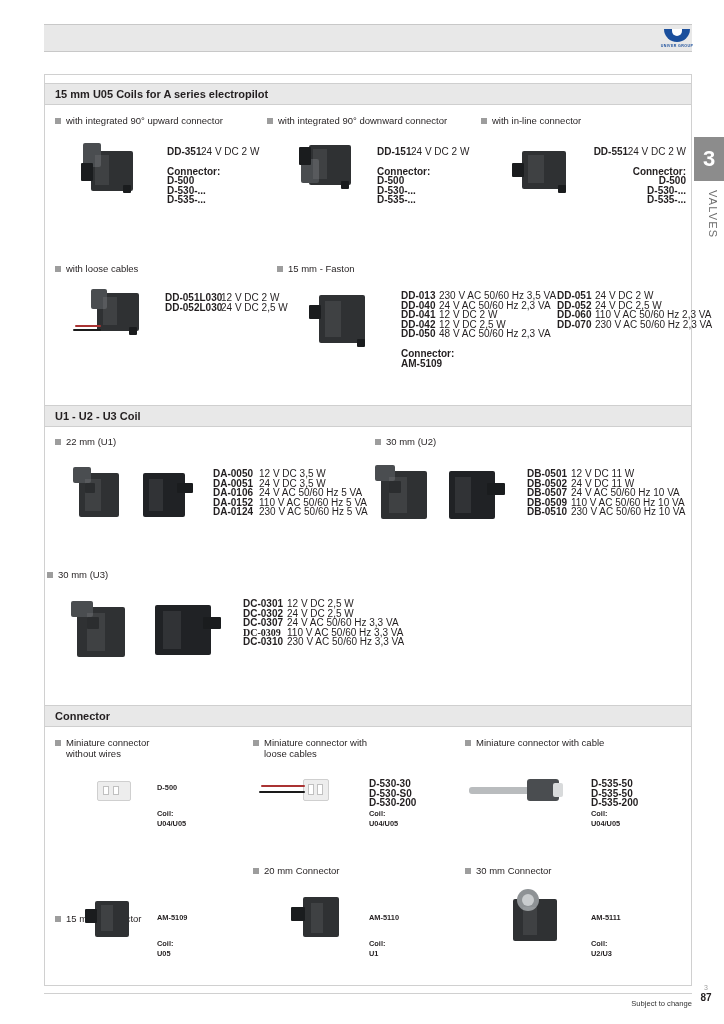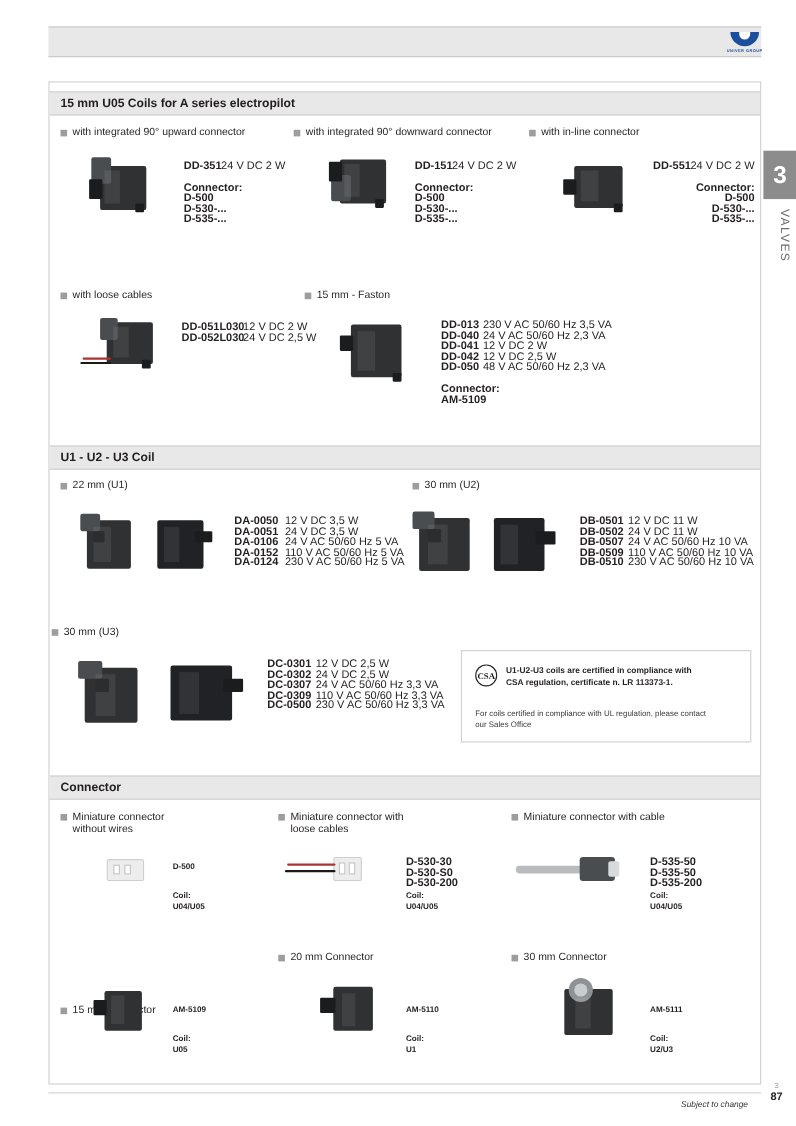--- a/index.html
+++ b/index.html
@@ -115,21 +115,21 @@
     position:absolute; width:20px; height:20px; border:1.6px solid #231f20;
     border-radius:50%; display:flex; align-items:center; justify-content:center;
     font-size:8px; font-weight:bold; font-family:"Liberation Serif", serif;
   }
 
   
   .footer-line {
     position:absolute; left:44px; top:993px; width:648px; height:1px; background:#d0d0d0;
   }
   .footer-sub {
-    position:absolute; right:44px; top:999px; font-size:7.6px; color:#333;font-style:italic;
+    position:absolute; right:32px; top:999px; font-size:7.6px; color:#333;
   }
   .footer-num {
     position:absolute; right:10px; top:984px; font-size:7px; color:#9d9d9d; text-align:center; width:16px;
   }
   .footer-page {
     position:absolute; right:10px; top:992px; font-size:10px; font-weight:bold; text-align:center; width:16px;
   }
 </style>
 </head>
 <body>
@@ -228,20 +228,26 @@
     <div class="codes" style="left:356px; top:216px; width:150px;">
       <div class="rowline"><span class="code" style="width:38px;">DD-013</span><span class="desc">230 V AC 50/60 Hz 3,5 VA</span></div>
       <div class="rowline"><span class="code" style="width:38px;">DD-040</span><span class="desc">24 V AC 50/60 Hz 2,3 VA</span></div>
       <div class="rowline"><span class="code" style="width:38px;">DD-041</span><span class="desc">12 V DC 2 W</span></div>
       <div class="rowline"><span class="code" style="width:38px;">DD-042</span><span class="desc">12 V DC 2,5 W</span></div>
       <div class="rowline"><span class="code" style="width:38px;">DD-050</span><span class="desc">48 V AC 50/60 Hz 2,3 VA</span></div>
       <div style="height:10px;"></div>
       <div class="bold">Connector:</div>
       <div class="bold">AM-5109</div>
     </div>
+    <div class="codes" style="left:512px; top:216px; width:140px;">
+      <div class="rowline"><span class="code" style="width:38px;">DD-051</span><span class="desc">24 V DC 2 W</span></div>
+      <div class="rowline"><span class="code" style="width:38px;">DD-052</span><span class="desc">24 V DC 2,5 W</span></div>
+      <div class="rowline"><span class="code" style="width:38px;">DD-060</span><span class="desc">110 V AC 50/60 Hz 2,3 VA</span></div>
+      <div class="rowline"><span class="code" style="width:38px;">DD-070</span><span class="desc">230 V AC 50/60 Hz 2,3 VA</span></div>
+    </div>
 
     <div class="section-bar" style="top:330px;"></div>
     <div class="section-title" style="left:10px; top:335px;">U1 - U2 - U3 Coil</div>
 
     <div class="sub-head" style="left:10px; top:361px;">22 mm (U1)</div>
     <div class="sub-head" style="left:330px; top:361px;">30 mm (U2)</div>
 
     <div class="coil" style="left:18px; top:390px; width:70px; height:60px;">
       <div class="body" style="left:16px; top:8px; width:40px; height:44px;"></div>
       <div class="body light" style="left:10px; top:2px; width:18px; height:16px;"></div>
@@ -290,31 +296,24 @@
     </div>
     <div class="coil" style="left:100px; top:518px; width:86px; height:72px;">
       <div class="body dark" style="left:10px; top:12px; width:56px; height:50px;"></div>
       <div class="nub" style="left:58px; top:24px; width:18px; height:12px;"></div>
       <div class="shade" style="left:18px; top:18px; width:18px; height:38px;"></div>
     </div>
     <div class="codes" style="left:198px; top:524px; width:170px;">
       <div class="rowline"><span class="code" style="width:44px;">DC-0301</span><span class="desc">12 V DC 2,5 W</span></div>
       <div class="rowline"><span class="code" style="width:44px;">DC-0302</span><span class="desc">24 V DC 2,5 W</span></div>
       <div class="rowline"><span class="code" style="width:44px;">DC-0307</span><span class="desc">24 V AC 50/60 Hz 3,3 VA</span></div>
-      <div class="rowline"><span class="code" style="width:44px;">DC-0309</span><span class="desc">110 V AC 50/60 Hz 3,3 VA</span></div>
-      <div class="rowline"><span class="code" style="width:44px;">DC-0500</span><span class="desc">230 V AC 50/60 Hz 3,3 VA</span></div>
-    </div>
-
-    <div class="cert-box" style="left:374px; top:516px; width:264px; height:84px;">
-      <div class="csa" style="left:12px; top:12px;">CSA</div>
-      <div class="cert-text" style="left:40px; top:13px;">U1-U2-U3 coils are certified in compliance with</div>
-      <div class="cert-text" style="left:40px; top:24px;">CSA regulation, certificate n. LR 113373-1.</div>
-      <div class="cert-note" style="left:12px; top:52px;">For coils certified in compliance with UL regulation, please contact</div>
-      <div class="cert-note" style="left:12px; top:62px;">our Sales Office</div>
-    </div>
+      <div class="rowline"><span class="code" style="width:44px;font-family:Liberation Serif, serif;">DC-0309</span><span class="desc">110 V AC 50/60 Hz 3,3 VA</span></div>
+      <div class="rowline"><span class="code" style="width:44px;">DC-0310</span><span class="desc">230 V AC 50/60 Hz 3,3 VA</span></div>
+    </div>
+
 
     <div class="section-bar" style="top:630px;"></div>
     <div class="section-title" style="left:10px; top:635px;">Connector</div>
 
     <div class="sub-head" style="left:10px; top:662px;">Miniature connector</div>
     <div style="position:absolute; left:21px; top:673px; font-size:9.5px;">without wires</div>
 
     <div class="sub-head" style="left:208px; top:662px;">Miniature connector with</div>
     <div style="position:absolute; left:219px; top:673px; font-size:9.5px;">loose cables</div>
 

